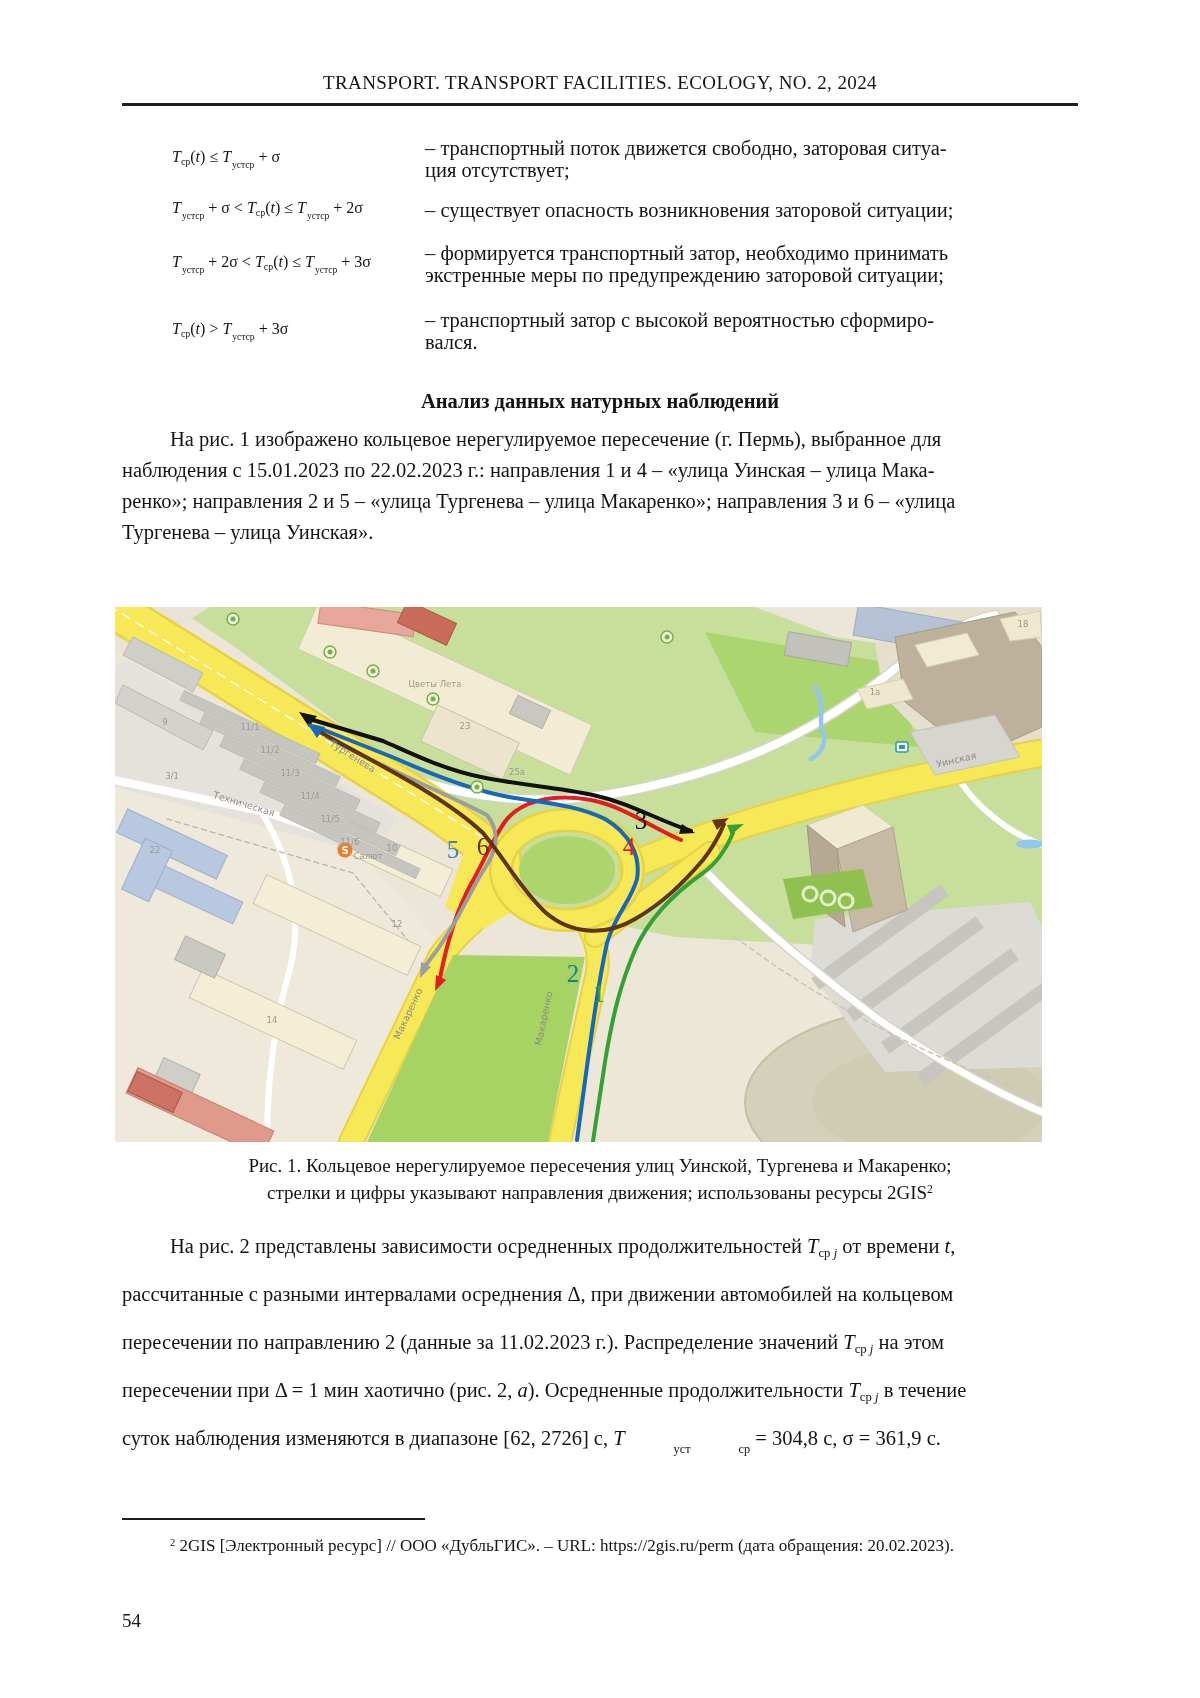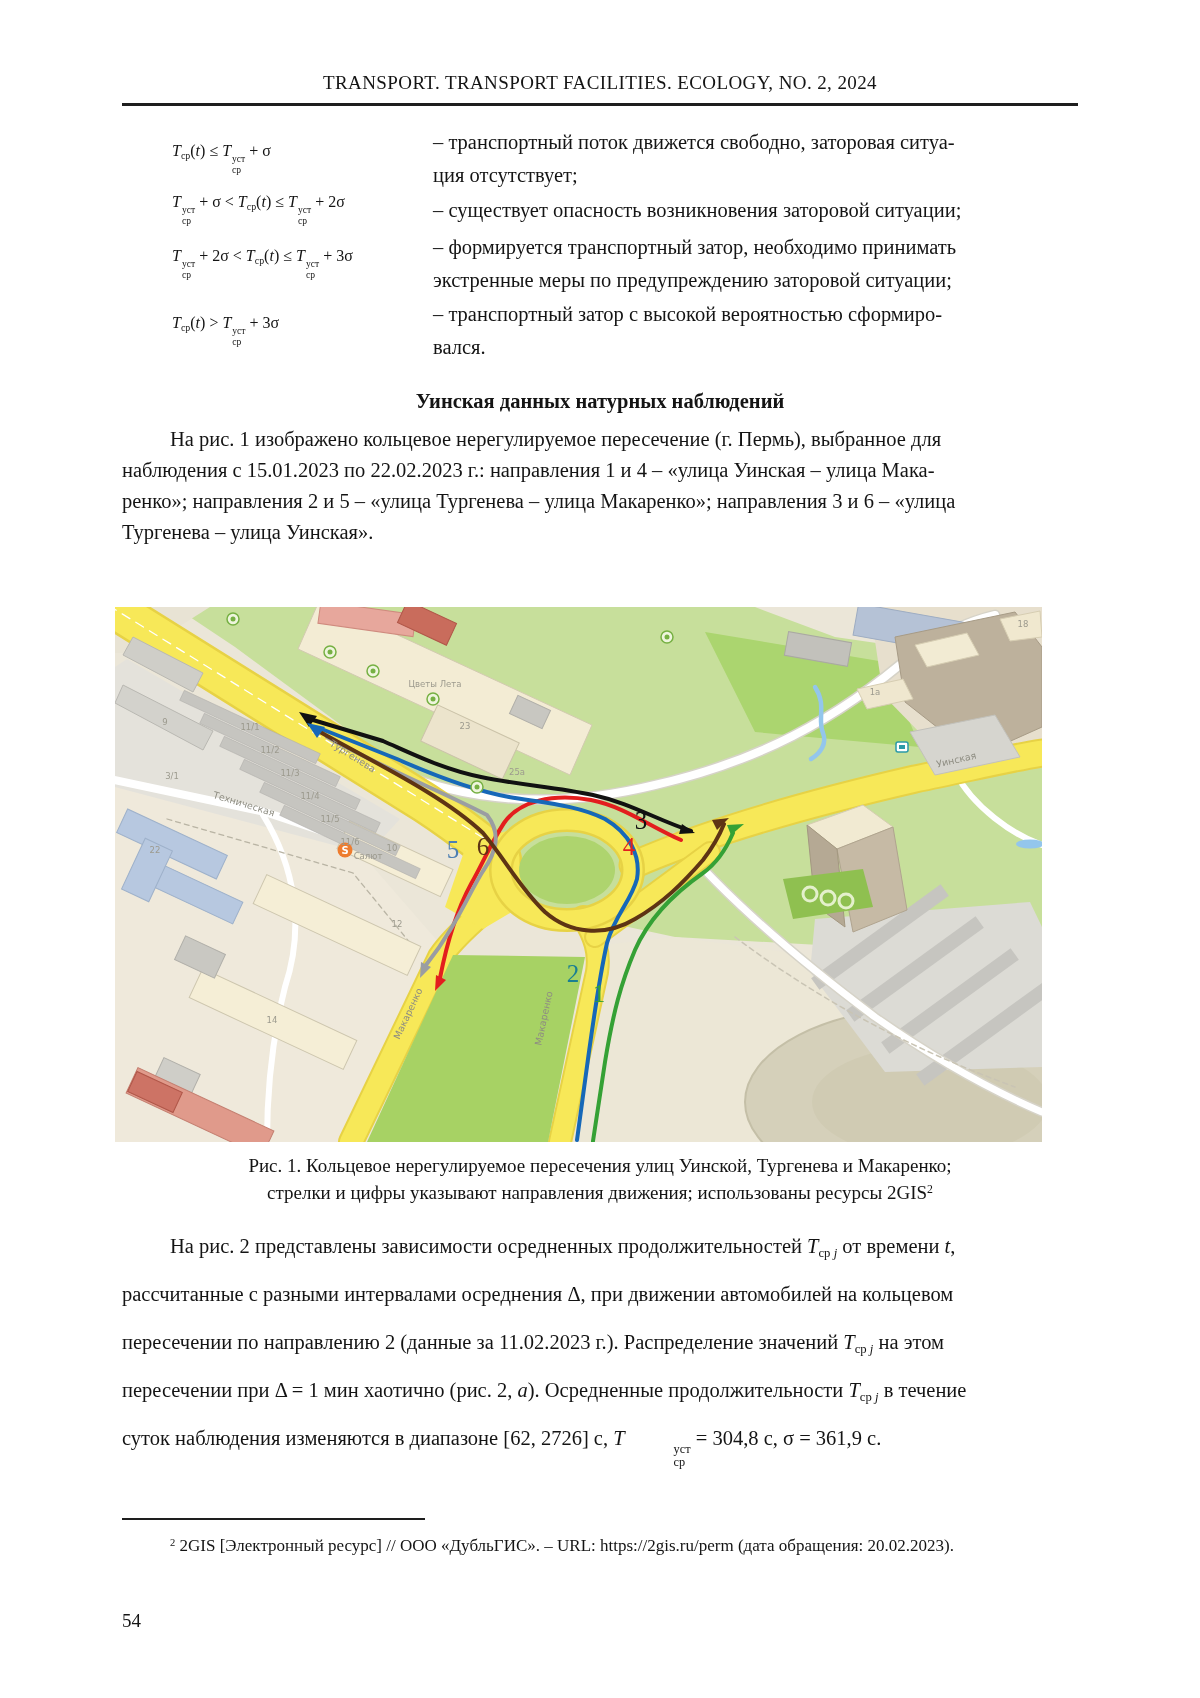--- a/index.html
+++ b/index.html
@@ -1,32 +1,32 @@
 <!DOCTYPE html>
 <html><head>
 <meta charset="utf-8">
 <style>
   html,body{margin:0;padding:0;background:#e9e9e9;}
   .page{position:relative;width:1200px;height:1698px;margin:0 auto;background:#ffffff;
         font-family:"Liberation Serif",serif;color:#141414;overflow:hidden;}
   i{font-style:italic;}
   sub{font-size:0.62em;vertical-align:-0.3em;line-height:0;}
   sup{font-size:0.62em;vertical-align:0.5em;line-height:0;}
-  .ss{display:inline-flex;flex-direction:column;vertical-align:-0.62em;font-size:0.60em;
+  .ss{display:inline-flex;flex-direction:row;vertical-align:-0.62em;font-size:0.60em;
       line-height:1.12;margin-left:1px;text-align:left;}
   .header{position:absolute;top:72px;left:0;width:100%;text-align:center;font-size:19px;letter-spacing:0.4px;}
   .rule{position:absolute;top:103px;left:122px;width:956px;height:3px;background:#1e1e1e;}
   .conditions{position:absolute;top:122px;left:122px;width:956px;}
   .cond-row{display:flex;align-items:center;}
   .cond-row.r1{height:62px;margin-top:6px;}
   .cond-row.r2{height:40px;margin-top:0;}
   .cond-row.r3{height:62px;margin-top:3px;}
   .cond-row.r4{height:62px;margin-top:5px;justify-content:center;}
   .cond-formula{width:303px;box-sizing:border-box;padding-left:50px;font-size:16px;white-space:nowrap;}
-  .cond-desc{flex:1;font-size:20.5px;line-height:33px;text-align:justify;margin-left:8px;}
+  .cond-desc{flex:1;font-size:20.5px;line-height:22px;text-align:justify;}
   .section-heading{position:absolute;top:390px;left:0;width:100%;text-align:center;font-weight:bold;font-size:20.5px;}
   .para1{position:absolute;top:424px;left:122px;width:956px;font-size:20.5px;line-height:31px;text-align:justify;text-indent:48px;}
   .map-wrap{position:absolute;top:607px;left:115px;width:927px;height:535px;}
   .caption{position:absolute;top:1152px;left:122px;width:956px;text-align:center;font-size:19px;line-height:27px;}
   .para2{position:absolute;top:1222px;left:122px;width:956px;font-size:20.5px;line-height:48px;text-align:justify;text-indent:48px;}
   .fn-rule{position:absolute;top:1518px;left:122px;width:303px;height:2px;background:#1e1e1e;}
   .footnote{position:absolute;top:1534px;left:122px;width:956px;font-size:17px;line-height:24px;text-indent:48px;}
   .pagenum{position:absolute;top:1610px;left:122px;font-size:19px;}
   
   .dir{font-family:"Liberation Serif",serif;font-size:25px;text-anchor:middle;}
@@ -72,21 +72,21 @@
     </div>
     <div class="cond-row r4">
       <div class="cond-formula"><i>T</i><sub>ср</sub>(<i>t</i>) &gt; <i>T</i><span class="ss">
             <span>уст</span>
             <span>ср</span>
           </span> + 3σ</div>
       <div class="cond-desc">– транспортный затор с высокой вероятностью сформиро-<br>вался.</div>
     </div>
   </div>
 
-  <div class="section-heading">Уинская данных натурных наблюдений</div>
+  <div class="section-heading">Анализ данных натурных наблюдений</div>
 
   <div class="para1">На рис. 1 изображено кольцевое нерегулируемое пересечение (г. Пермь), выбранное для<br>наблюдения с 15.01.2023 по 22.02.2023 г.: направления 1 и 4 – «улица Уинская – улица Мака-<br>ренко»; направления 2 и 5 – «улица Тургенева – улица Макаренко»; направления 3 и 6 – «улица<br>Тургенева – улица Уинская».</div>
 
   <div class="map-wrap">
     <svg width="927" height="535" viewBox="0 0 927 535" xmlns="http://www.w3.org/2000/svg">
 
       <rect x="0" y="0" width="927" height="535" fill="#ebe6d8"></rect>
 
       <g>
         <polygon points="60,0 640,0 720,30 927,60 927,390 740,340 560,330 420,300 290,165 120,40" fill="#c7df9b"></polygon>

